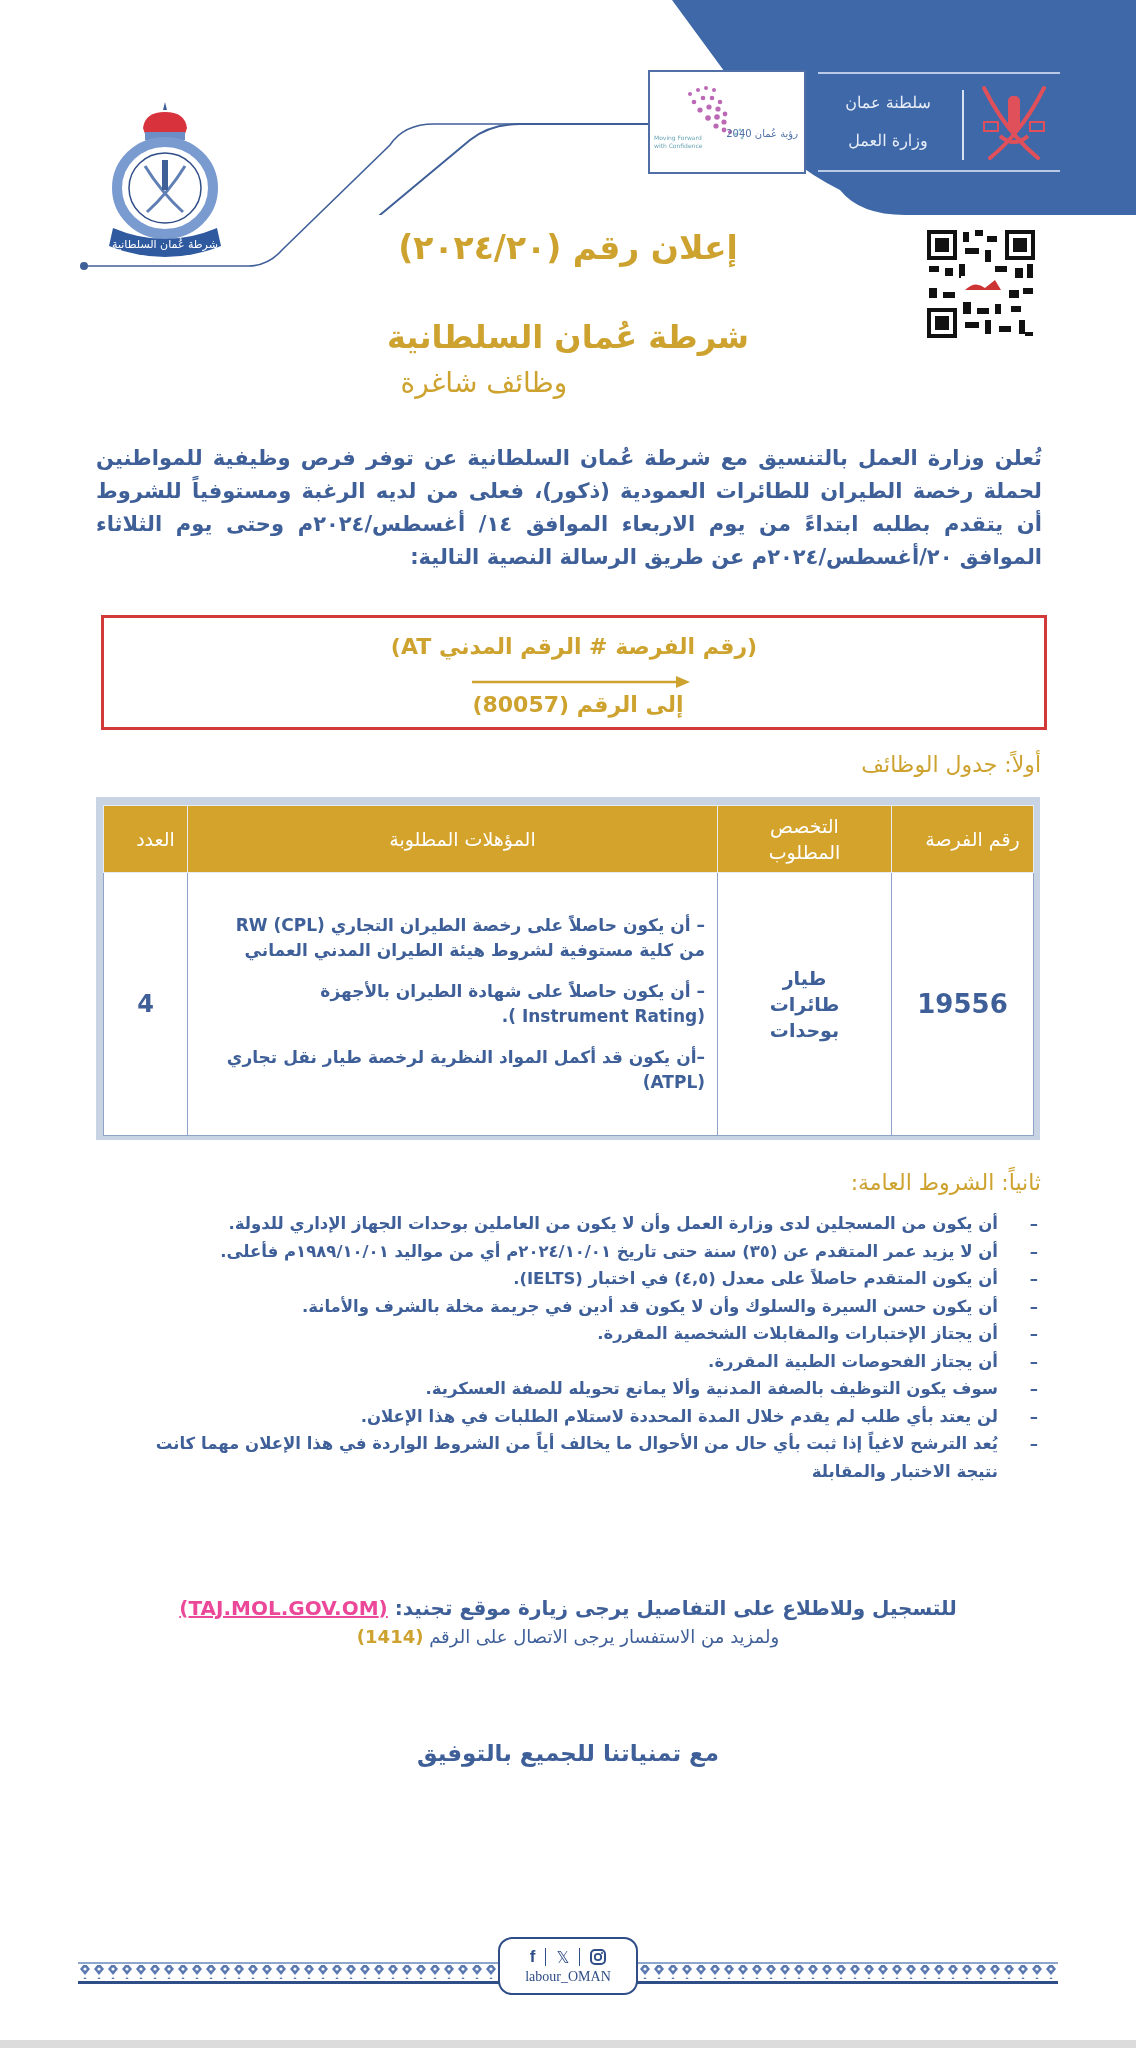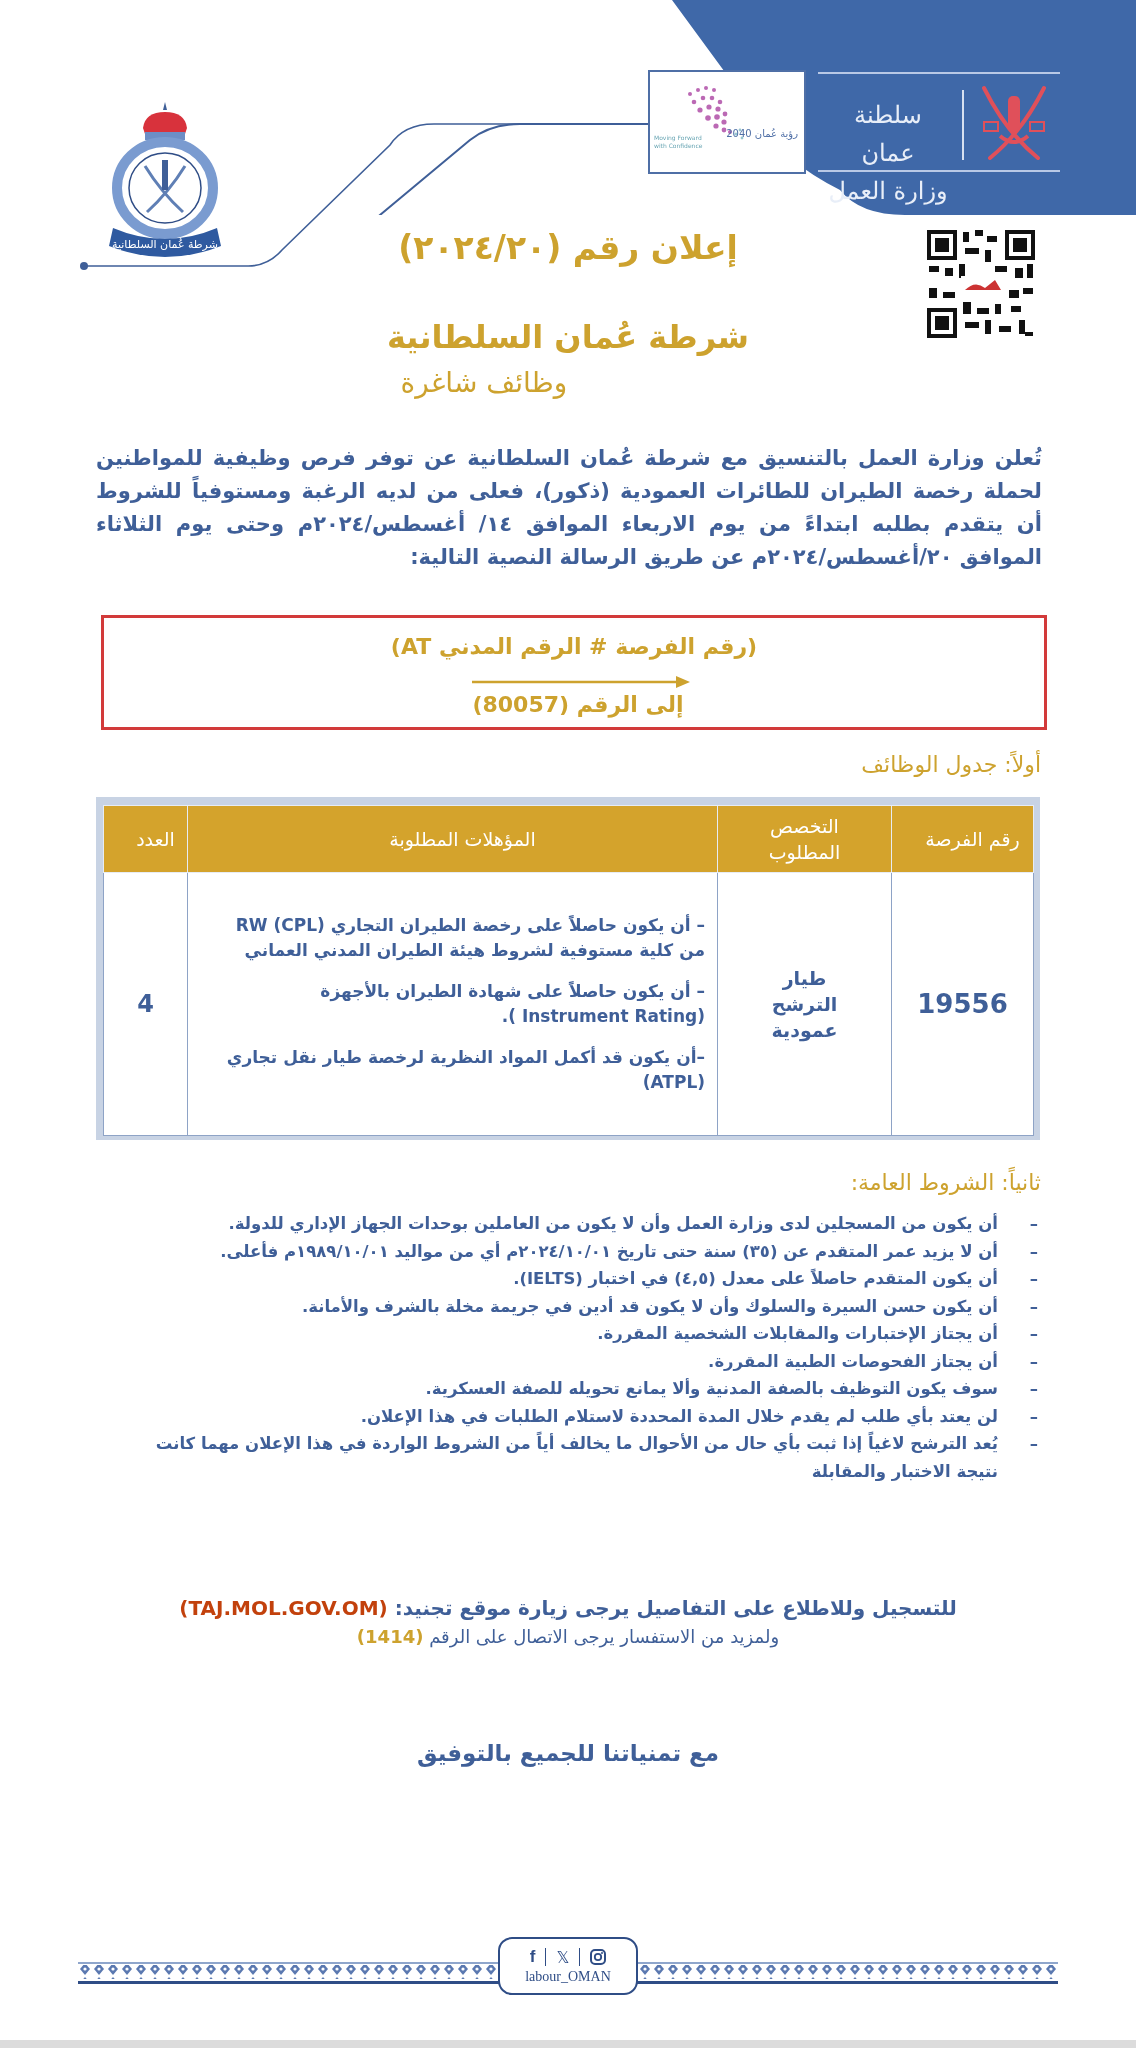--- a/index.html
+++ b/index.html
@@ -6,21 +6,21 @@
   html, body { width: 1136px; height: 2048px; background: #ffffff; overflow: hidden; }
   body { position: relative; font-family: "DejaVu Sans", "Liberation Sans", sans-serif; color: #3f5f98; }
   .page { position: absolute; left: 0; top: 0; width: 1136px; height: 2048px; background: #fff; }
 
   
   .blue-band { position: absolute; right: 0; top: 0; width: 1136px; height: 215px; }
   .header-line { position: absolute; left: 0; top: 0; }
 
   .vision-box { position: absolute; left: 648px; top: 70px; width: 158px; height: 104px; background: #fff; border: 2px solid #4f6fa6; }
   .ministry-box { position: absolute; left: 818px; top: 72px; width: 242px; height: 100px; border-top: 2px solid #b9c9e6; border-bottom: 2px solid #b9c9e6; }
-  .ministry-text { position: absolute; left: 10px; top: 10px; width: 120px; text-align: center; color: #e8eef8; font-family: "DejaVu Serif", serif; font-size: 24px; line-height: 38px; direction: rtl; margin-top: 12px; }
+  .ministry-text { position: absolute; left: 10px; top: 10px; width: 120px; text-align: center; color: #e8eef8; font-family: "DejaVu Serif", serif; font-size: 16px; line-height: 38px; direction: rtl; }
   .ministry-sep { position: absolute; left: 144px; top: 16px; width: 2px; height: 70px; background: #d6e0f0; }
   .emblem-red { position: absolute; left: 158px; top: 8px; width: 76px; height: 82px; }
 
   .police-logo { position: absolute; left: 105px; top: 100px; width: 120px; height: 160px; }
   .qr { position: absolute; left: 925px; top: 228px; width: 112px; height: 112px; }
   .title1 { position: absolute; left: 0; width: 1136px; top: 228px; text-align: center; font-size: 33px; font-weight: bold; color: #cda22e; direction: rtl; }
   .title2 { position: absolute; left: 0; width: 1136px; top: 318px; text-align: center; font-size: 32px; font-weight: bold; color: #cda22e; direction: rtl; }
   .title3 { position: absolute; left: 0; width: 968px; top: 366px; text-align: center; font-size: 28px; color: #cda22e; direction: rtl; }
 
   .intro { position: absolute; left: 96px; top: 442px; width: 946px; direction: rtl; text-align: justify; text-align-last: right; font-size: 21px; line-height: 33px; font-weight: bold; color: #3f5f98; }
@@ -40,21 +40,21 @@
   .c-spec { width: 174px; text-align: center; font-size: 19px; font-weight: bold; line-height: 26px; }
   .c-qual { text-align: right; padding: 0 12px 0 22px; font-size: 17px; font-weight: bold; line-height: 25px; }
   .c-qual p { margin: 16px 0; }
   .c-count { width: 84px; text-align: center; font-size: 24px; font-weight: bold; }
 
   .conditions { position: absolute; left: 120px; top: 1210px; width: 920px; direction: rtl; list-style: none; }
   .conditions li { font-size: 16.5px; font-weight: bold; line-height: 27.5px; color: #3f5f98; position: relative; padding-right: 42px; }
   .conditions li::before { content: "–"; position: absolute; right: 2px; top: 0; }
 
   .reg1 { position: absolute; left: 0; width: 1136px; top: 1596px; text-align: center; direction: rtl; font-size: 20px; font-weight: bold; color: #3f5f98; }
-  .reg1 .url { color: #c2410c; }
+  .reg1 .url { color: #ec4899; text-decoration: underline; }
   .reg2 { position: absolute; left: 0; width: 1136px; top: 1626px; text-align: center; direction: rtl; font-size: 18px; color: #3f5f98; }
   .reg2 .num { color: #cda22e; font-weight: bold; }
 
   .wish { position: absolute; left: 0; width: 1136px; top: 1740px; text-align: center; direction: rtl; font-size: 23px; font-weight: bold; color: #3f5f98; }
 
   .footer-band { position: absolute; left: 78px; top: 1962px; width: 980px; height: 22px; }
   .social-box { position: absolute; left: 498px; top: 1937px; width: 140px; height: 58px; background: #fff; border: 2.5px solid #2f4d86; border-radius: 14px; text-align: center; }
   .social-icons { display: flex; justify-content: center; align-items: center; gap: 10px; margin-top: 7px; height: 22px; color: #2f4d86; }
   .social-icons .sep { width: 1px; height: 18px; background: #2f4d86; }
   .handle { font-family: "Liberation Serif", serif; font-size: 14px; color: #2f4d86; margin-top: 1px; }
@@ -208,21 +208,21 @@
         <tr>
           <th style="width:142px;">رقم الفرصة</th>
           <th style="width:174px; padding:0 40px;">التخصص المطلوب</th>
           <th>المؤهلات المطلوبة</th>
           <th style="width:84px;">العدد</th>
         </tr>
       </thead>
       <tbody>
         <tr>
           <td class="c-num">19556</td>
-          <td class="c-spec" style="padding:0 36px;">طيار الترشح عمودية</td>
+          <td class="c-spec" style="padding:0 36px;">طيار طائرات بوحدات</td>
           <td class="c-qual">
             <p>– أن يكون حاصلاً على رخصة الطيران التجاري RW (CPL) من كلية مستوفية لشروط هيئة الطيران المدني العماني</p>
             <p>– أن يكون حاصلاً على شهادة الطيران بالأجهزة (Instrument Rating ).</p>
             <p>–أن يكون قد أكمل المواد النظرية لرخصة طيار نقل تجاري (ATPL)</p>
           </td>
           <td class="c-count">4</td>
         </tr>
       </tbody>
     </table>
   </div>

